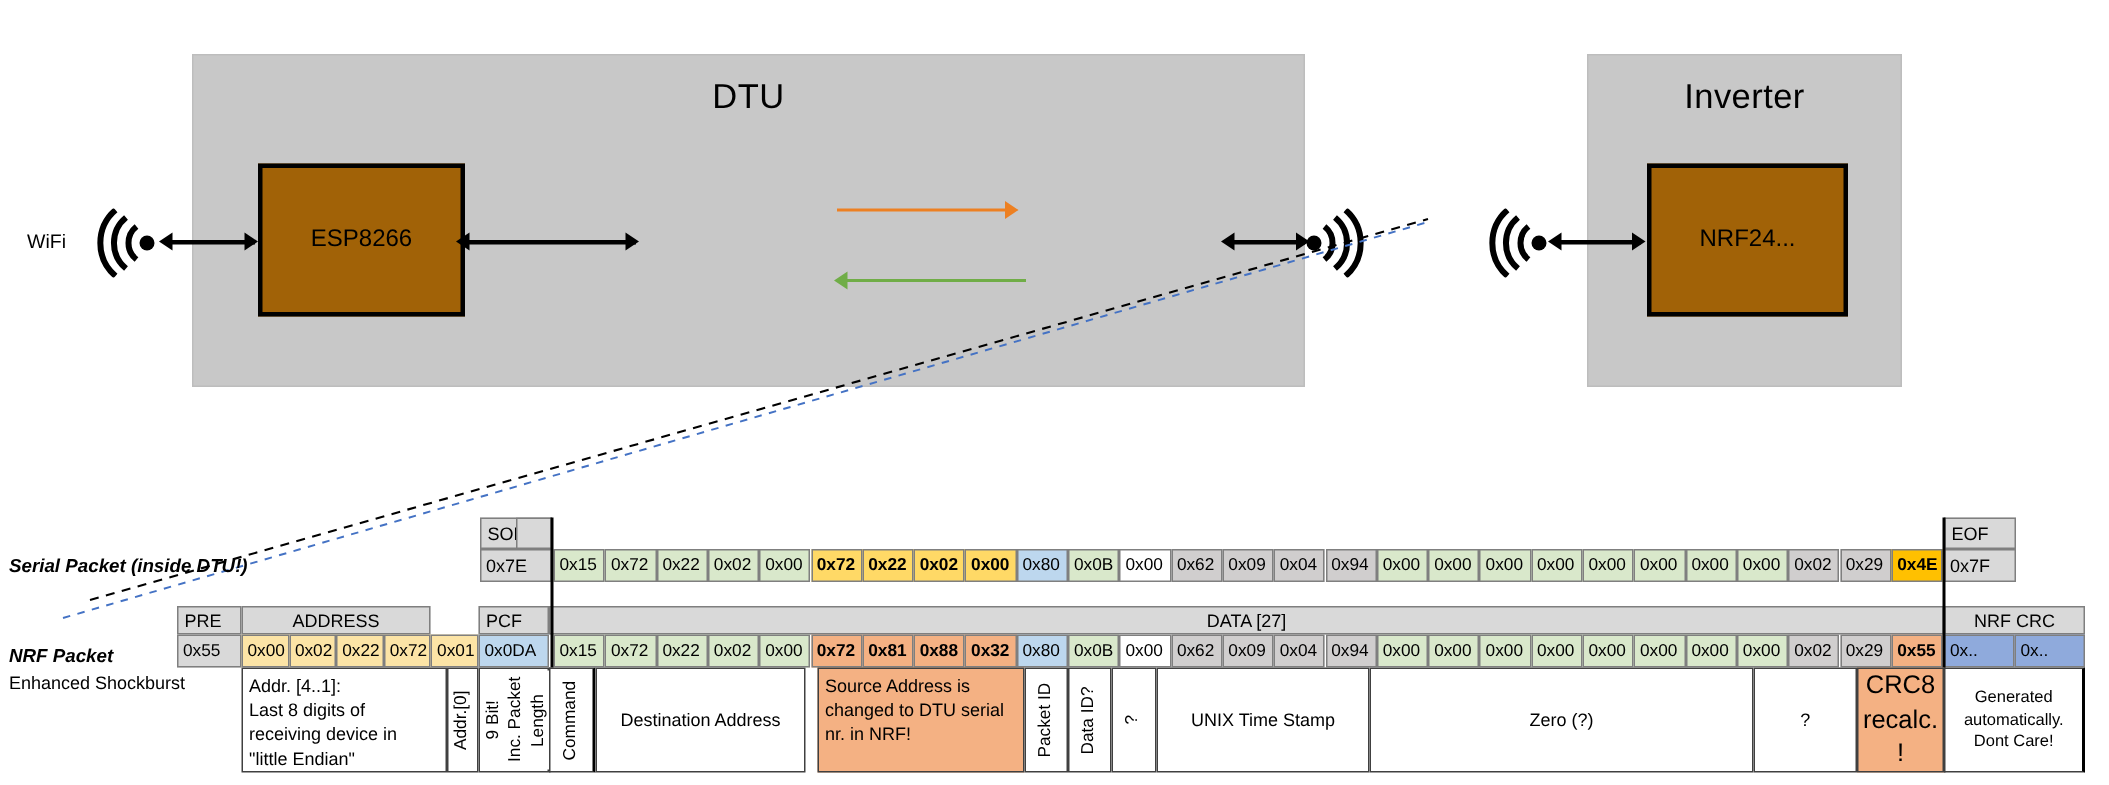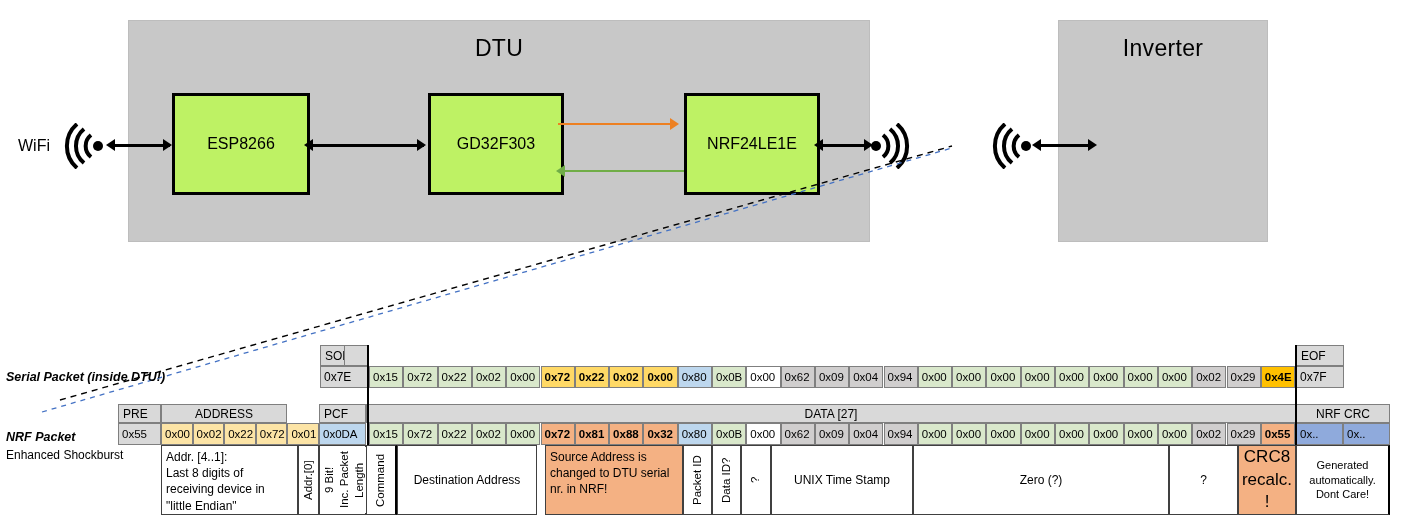--- a/index.html
+++ b/index.html
@@ -1,31 +1,31 @@
 <!DOCTYPE html>
 <html><head>
 <meta charset="utf-8">
 <style>
   html,body{margin:0;padding:0;background:#ffffff;}
   body{width:1406px;height:523px;position:relative;
        font-family:"Liberation Sans","DejaVu Sans",sans-serif;
        color:#000;overflow:hidden;}
 
   
-  #block-diagram{position:absolute;left:0;top:0;width:1134px;height:265px;}
+  #block-diagram{position:absolute;left:0;top:16px;width:1134px;height:265px;}
 
   .group-box{position:absolute;background:#c8c8c8;border:1px solid #bdbdbd;}
   .group-title{position:absolute;left:0;right:0;text-align:center;
                font-size:23px;letter-spacing:.3px;}
 
-  .chip{position:absolute;background:#bef264;border:3px solid #000;
+  .chip{position:absolute;background:#a16207;border:3px solid #000;
         display:flex;align-items:center;justify-content:center;
         font-size:16px;}
 
-  .wifi-label{position:absolute;font-size:16px;}
+  .wifi-label{position:absolute;font-size:13px;}
 
   
   .arrow{position:absolute;height:0;border-top:3px solid #000;}
   .arrow.orange{border-top-color:#ED8022;border-top-width:2px;}
   .arrow.green{border-top-color:#70AD47;border-top-width:2px;}
   .head{position:absolute;width:0;height:0;}
   .head.r{border-left:9px solid #000;border-top:6px solid transparent;border-bottom:6px solid transparent;}
   .head.l{border-right:9px solid #000;border-top:6px solid transparent;border-bottom:6px solid transparent;}
   .head.r.orange{border-left-color:#ED8022;}
   .head.l.green{border-right-color:#70AD47;}
@@ -86,22 +86,21 @@
   <div class="ant" style="left:62px;top:123px;">
     <svg width="46" height="46" viewBox="0 0 46 46">
       <circle cx="36" cy="23" r="5" fill="#000"></circle>
       <path d="M29 12 A14 14 0 0 0 29 34" stroke="#000" stroke-width="4" fill="none"></path>
       <path d="M22 6 A22 22 0 0 0 22 40" stroke="#000" stroke-width="4" fill="none"></path>
       <path d="M15 1 A29 29 0 0 0 15 45" stroke="#000" stroke-width="4" fill="none"></path>
     </svg>
   </div>
 
   <div class="chip" style="left:172px;top:93px;width:132px;height:96px;">ESP8266</div>
-  <div class="chip" style="left:428px;top:93px;width:130px;height:96px;">GD32F303</div>
-  <div class="chip" style="left:684px;top:93px;width:130px;height:96px;">NRF24LE1E</div>
+  <div class="chip" style="left:1098px;top:93px;width:128px;height:96px;">NRF24...</div>
 
   <div class="arrow" style="left:112px;top:144px;width:58px;"></div>
   <div class="head l" style="left:106px;top:139px;"></div>
   <div class="head r" style="left:163px;top:139px;"></div>
 
   <div class="arrow" style="left:310px;top:144px;width:114px;"></div>
   <div class="head l" style="left:304px;top:139px;"></div>
   <div class="head r" style="left:417px;top:139px;"></div>
 
   <div class="arrow orange" style="left:558px;top:123px;width:118px;"></div>

